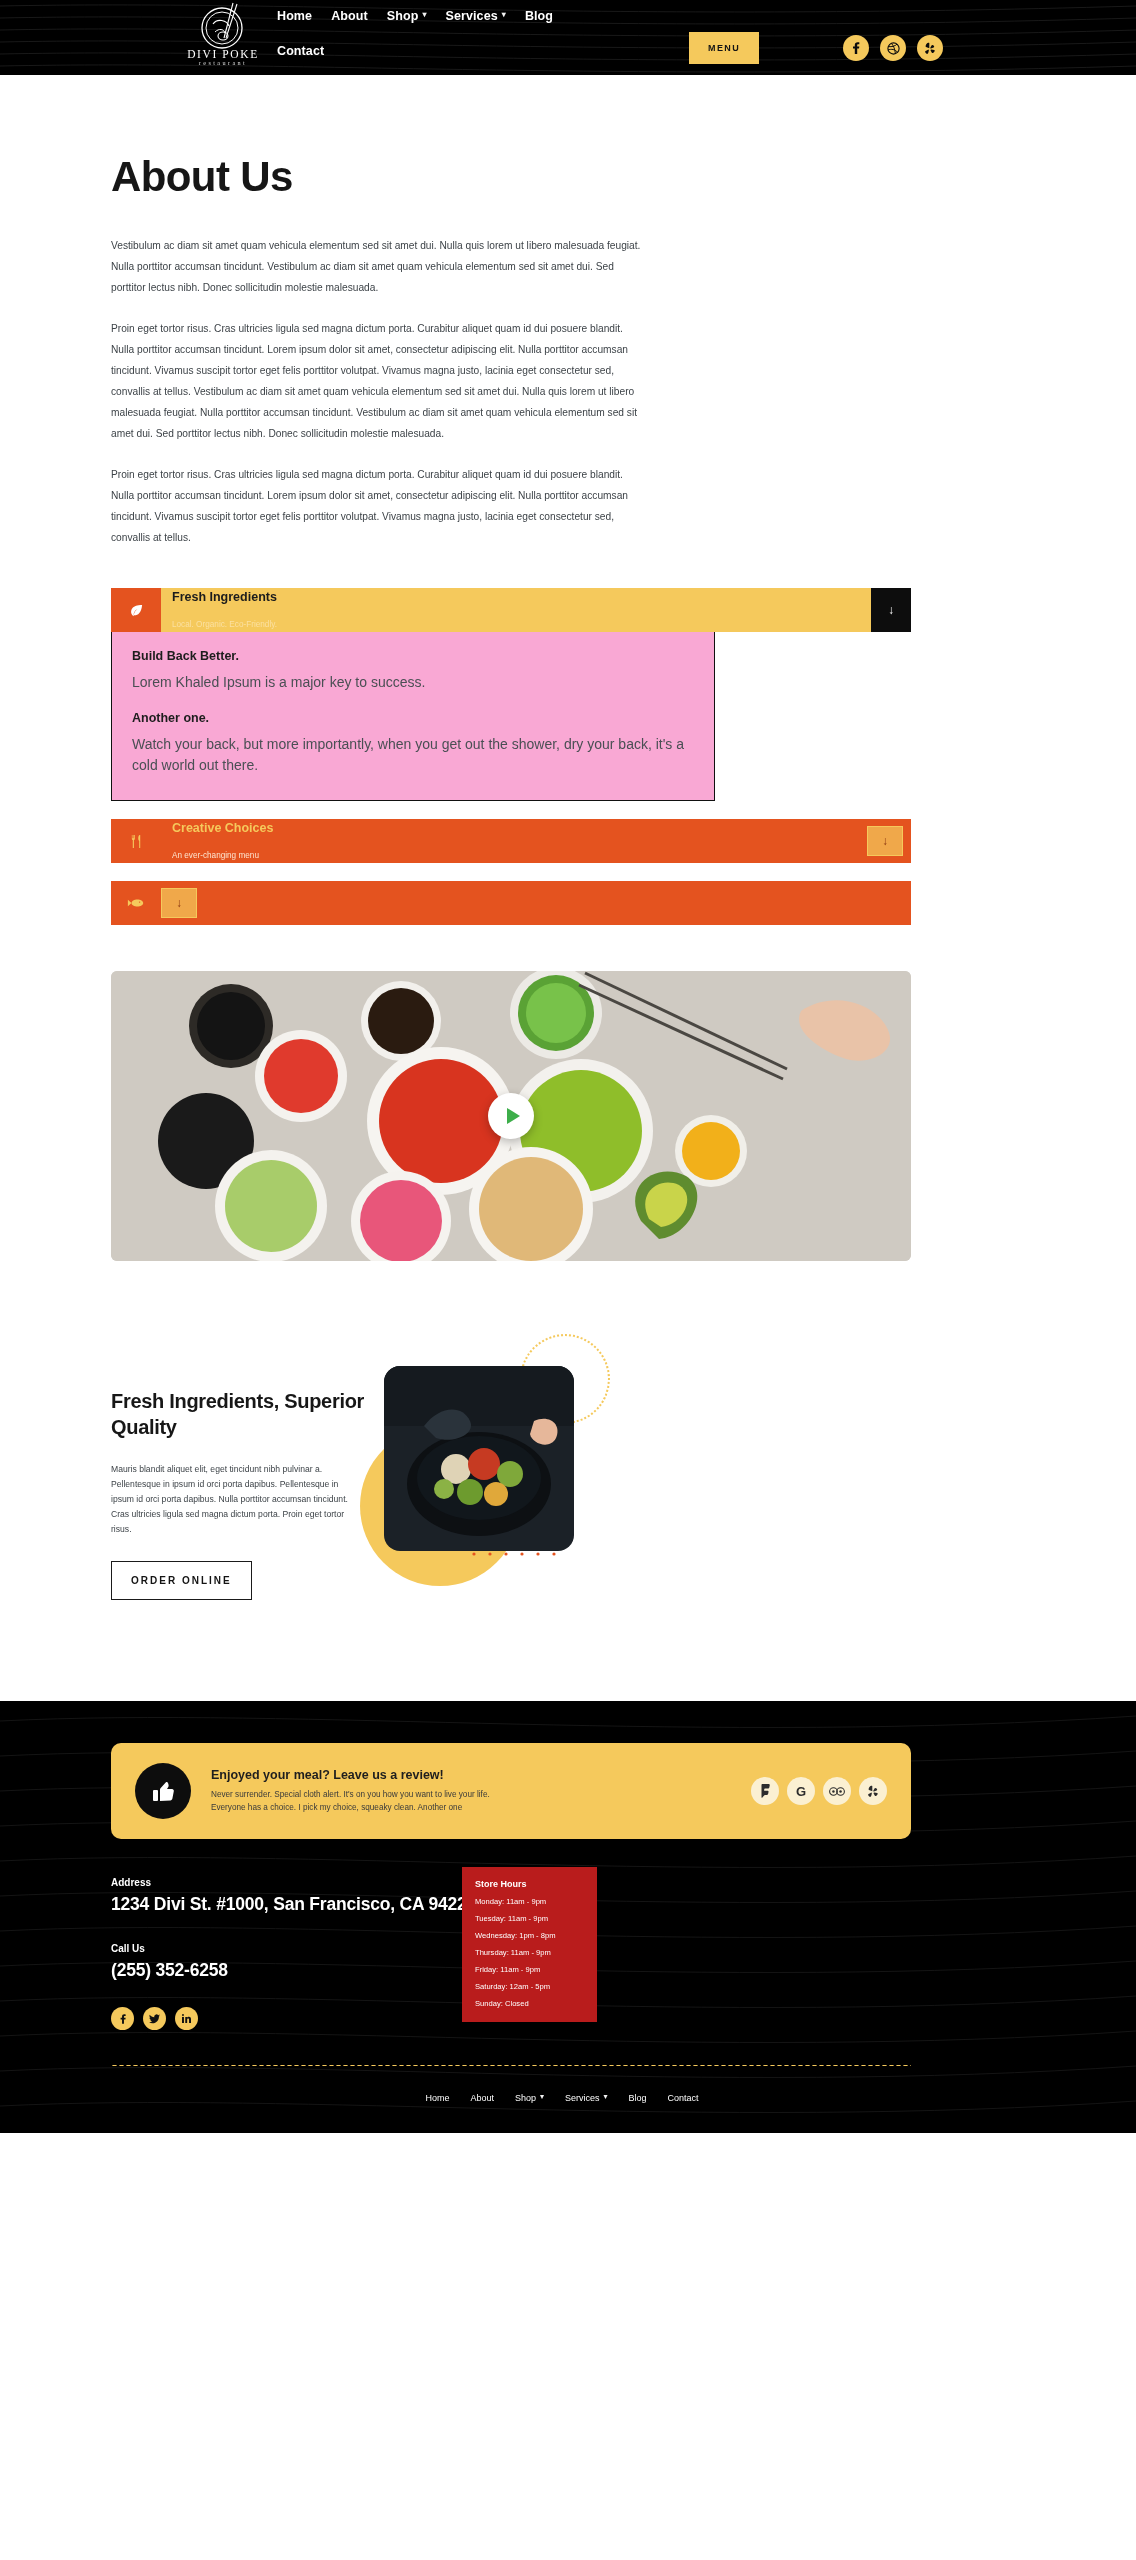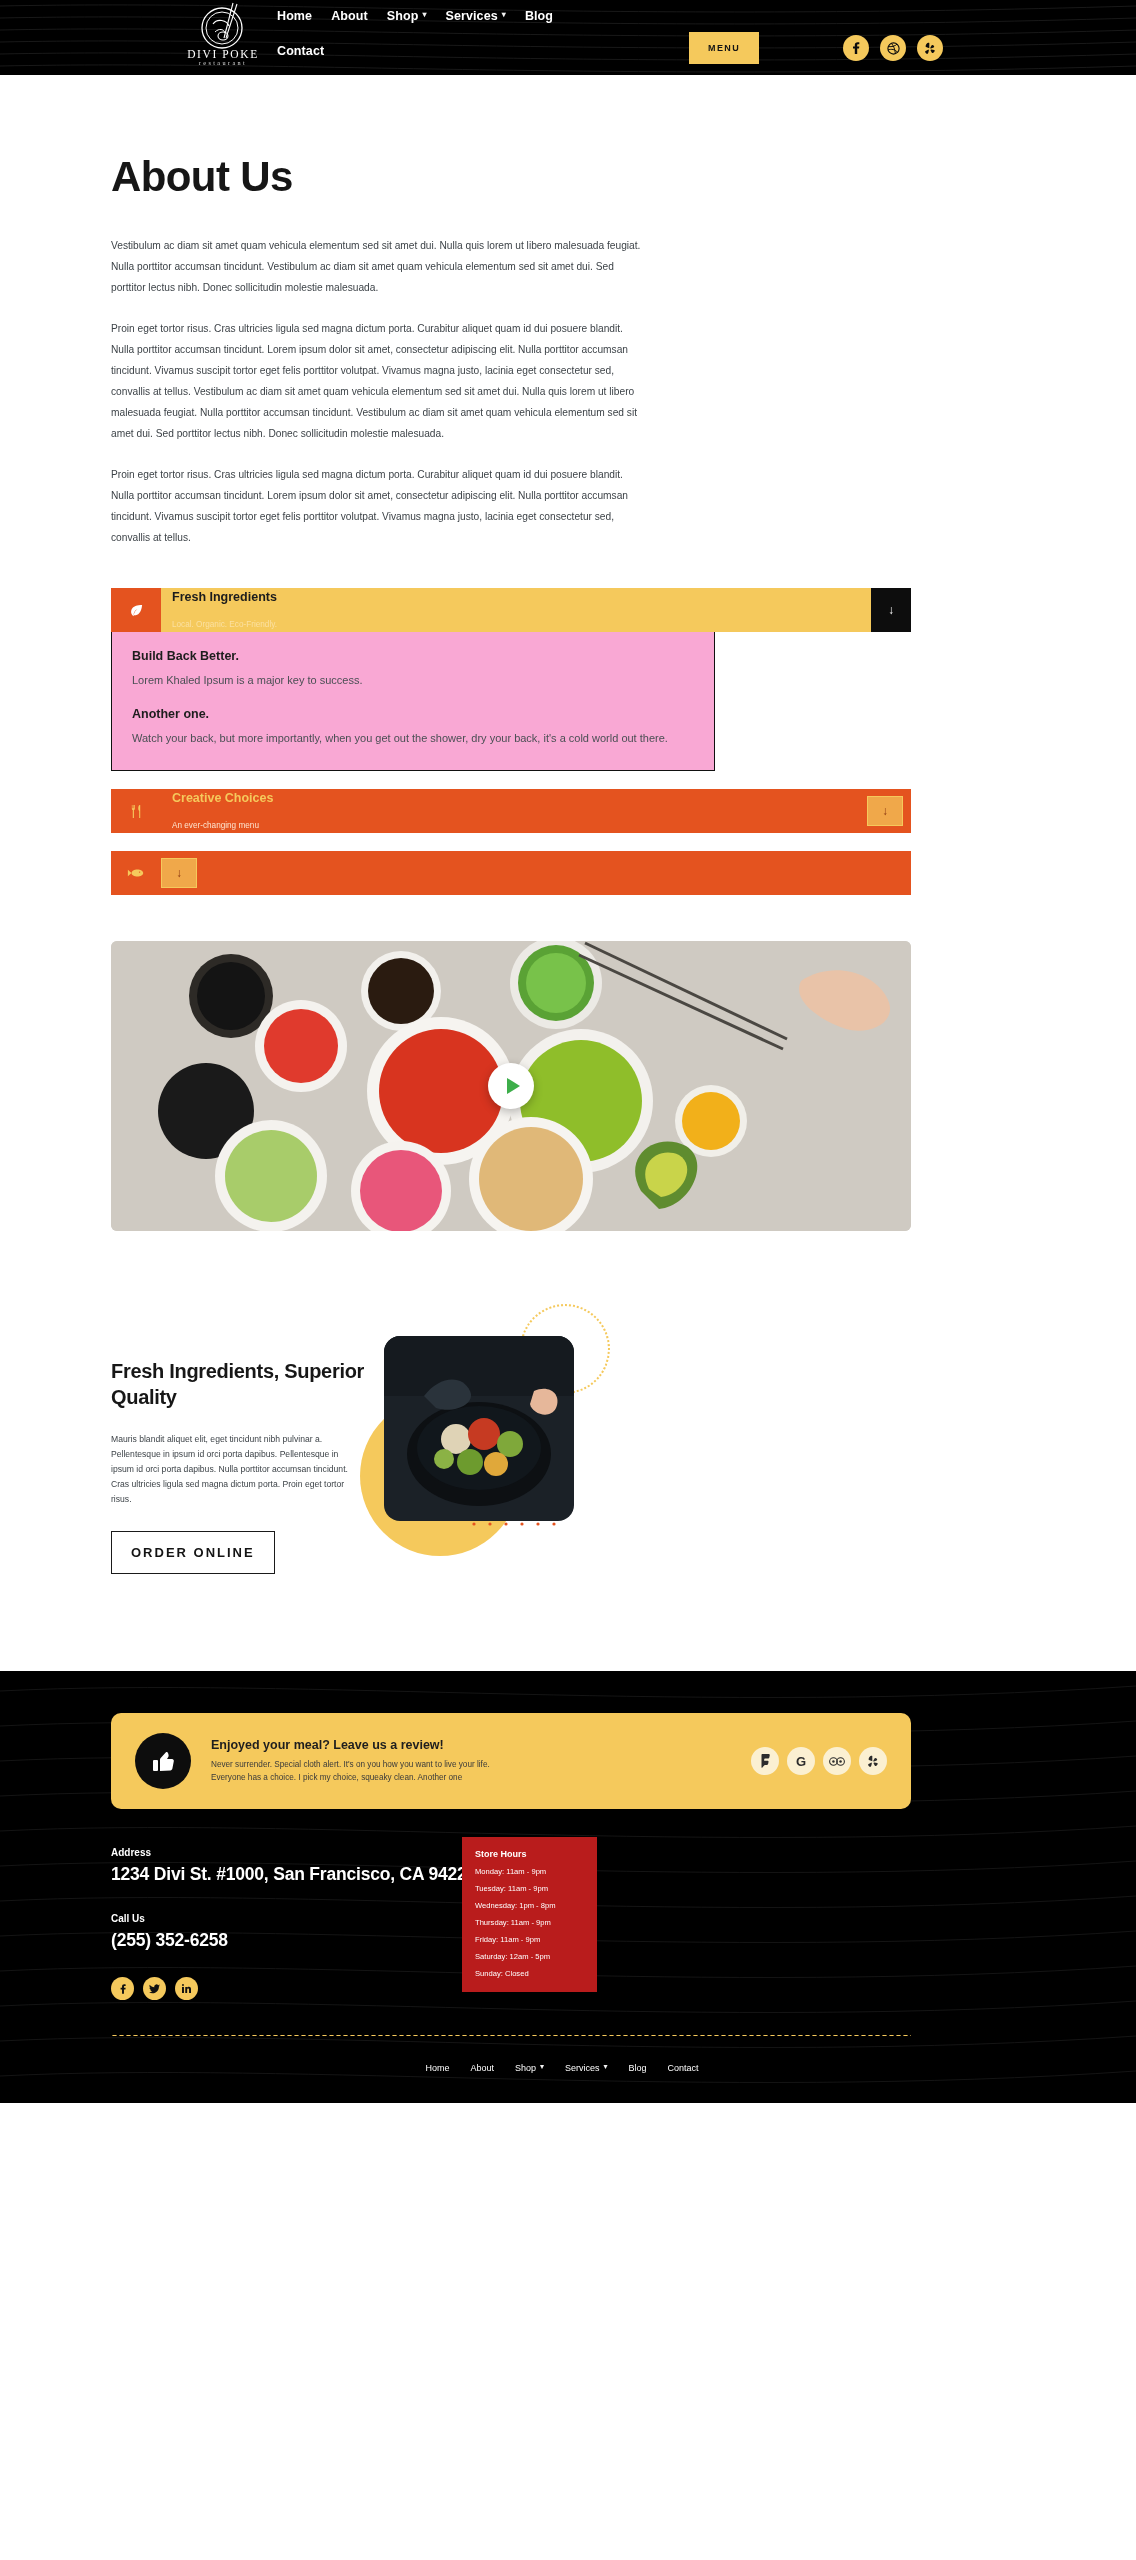--- a/index.html
+++ b/index.html
@@ -117,21 +117,21 @@
   }
   .acc-item.open .acc-toggle { background: #0d0d0d; color: #ffffff; height: 44px; margin-right: 0; width: 40px; flex-basis: 40px;}
   .acc-item.closed .acc-toggle { background: #f0a84a; color: #8d3a12; border: 1px solid #f5c95c; }
   .acc-body {
     border: 1px solid #111; border-top: none;
     padding: 17px 20px 24px 20px; background: #f9a8d4;
     width: 604px;
   }
   .acc-body h4 { font-size: 12.5px; font-weight: bold; color: #1d1d1d; margin-bottom: 9px; }
   .acc-body h4.second { margin-top: 18px; }
-  .acc-body p { font-size: 11px; color: #4a4f54; line-height: 1.5; }
+  .acc-body p { font-size: 14px; color: #4a4f54; line-height: 1.5; }
 
   
   .video-wrap {
     position: relative; margin: 46px 0 0 111px;
     width: 800px; height: 290px; border-radius: 6px; overflow: hidden;
   }
   .video-img { position: absolute; inset: 0; }
   .play-btn {
     position: absolute; left: 50%; top: 50%;
     transform: translate(-50%,-50%);
@@ -149,21 +149,21 @@
   .feature { position: relative; margin-top: 110px; padding-bottom: 110px; height: 330px; }
   .feature-left { position: absolute; left: 111px; top: 18px; width: 300px; }
   .feature-h {
     font-size: 20px; font-weight: bold; color: #171717;
     line-height: 1.28; letter-spacing: -.3px; margin-bottom: 22px;
   }
   .feature-p { font-size: 8.6px; line-height: 1.75; color: #3d4348; width: 252px; }
   .order-btn {
     display: inline-block; margin-top: 24px;
     border: 1px solid #1a1a1a; background: #fff; color: #141414;
-    font-size: 13px; font-weight: bold; letter-spacing: 2px;
+    font-size: 10px; font-weight: bold; letter-spacing: 2px;
     padding: 13px 19px; cursor: pointer;
     font-family: "Liberation Sans", sans-serif;
   }
   .feature-right { position: absolute; left: 380px; top: -15px; width: 245px; height: 270px; }
   .deco-ring {
     position: absolute; right: 15px; top: -22px; width: 90px; height: 90px;
     border: 2.5px dotted #f5c95c; border-radius: 50%;
   }
   .deco-circle {
     position: absolute; left: -20px; top: 70px; width: 160px; height: 160px;

